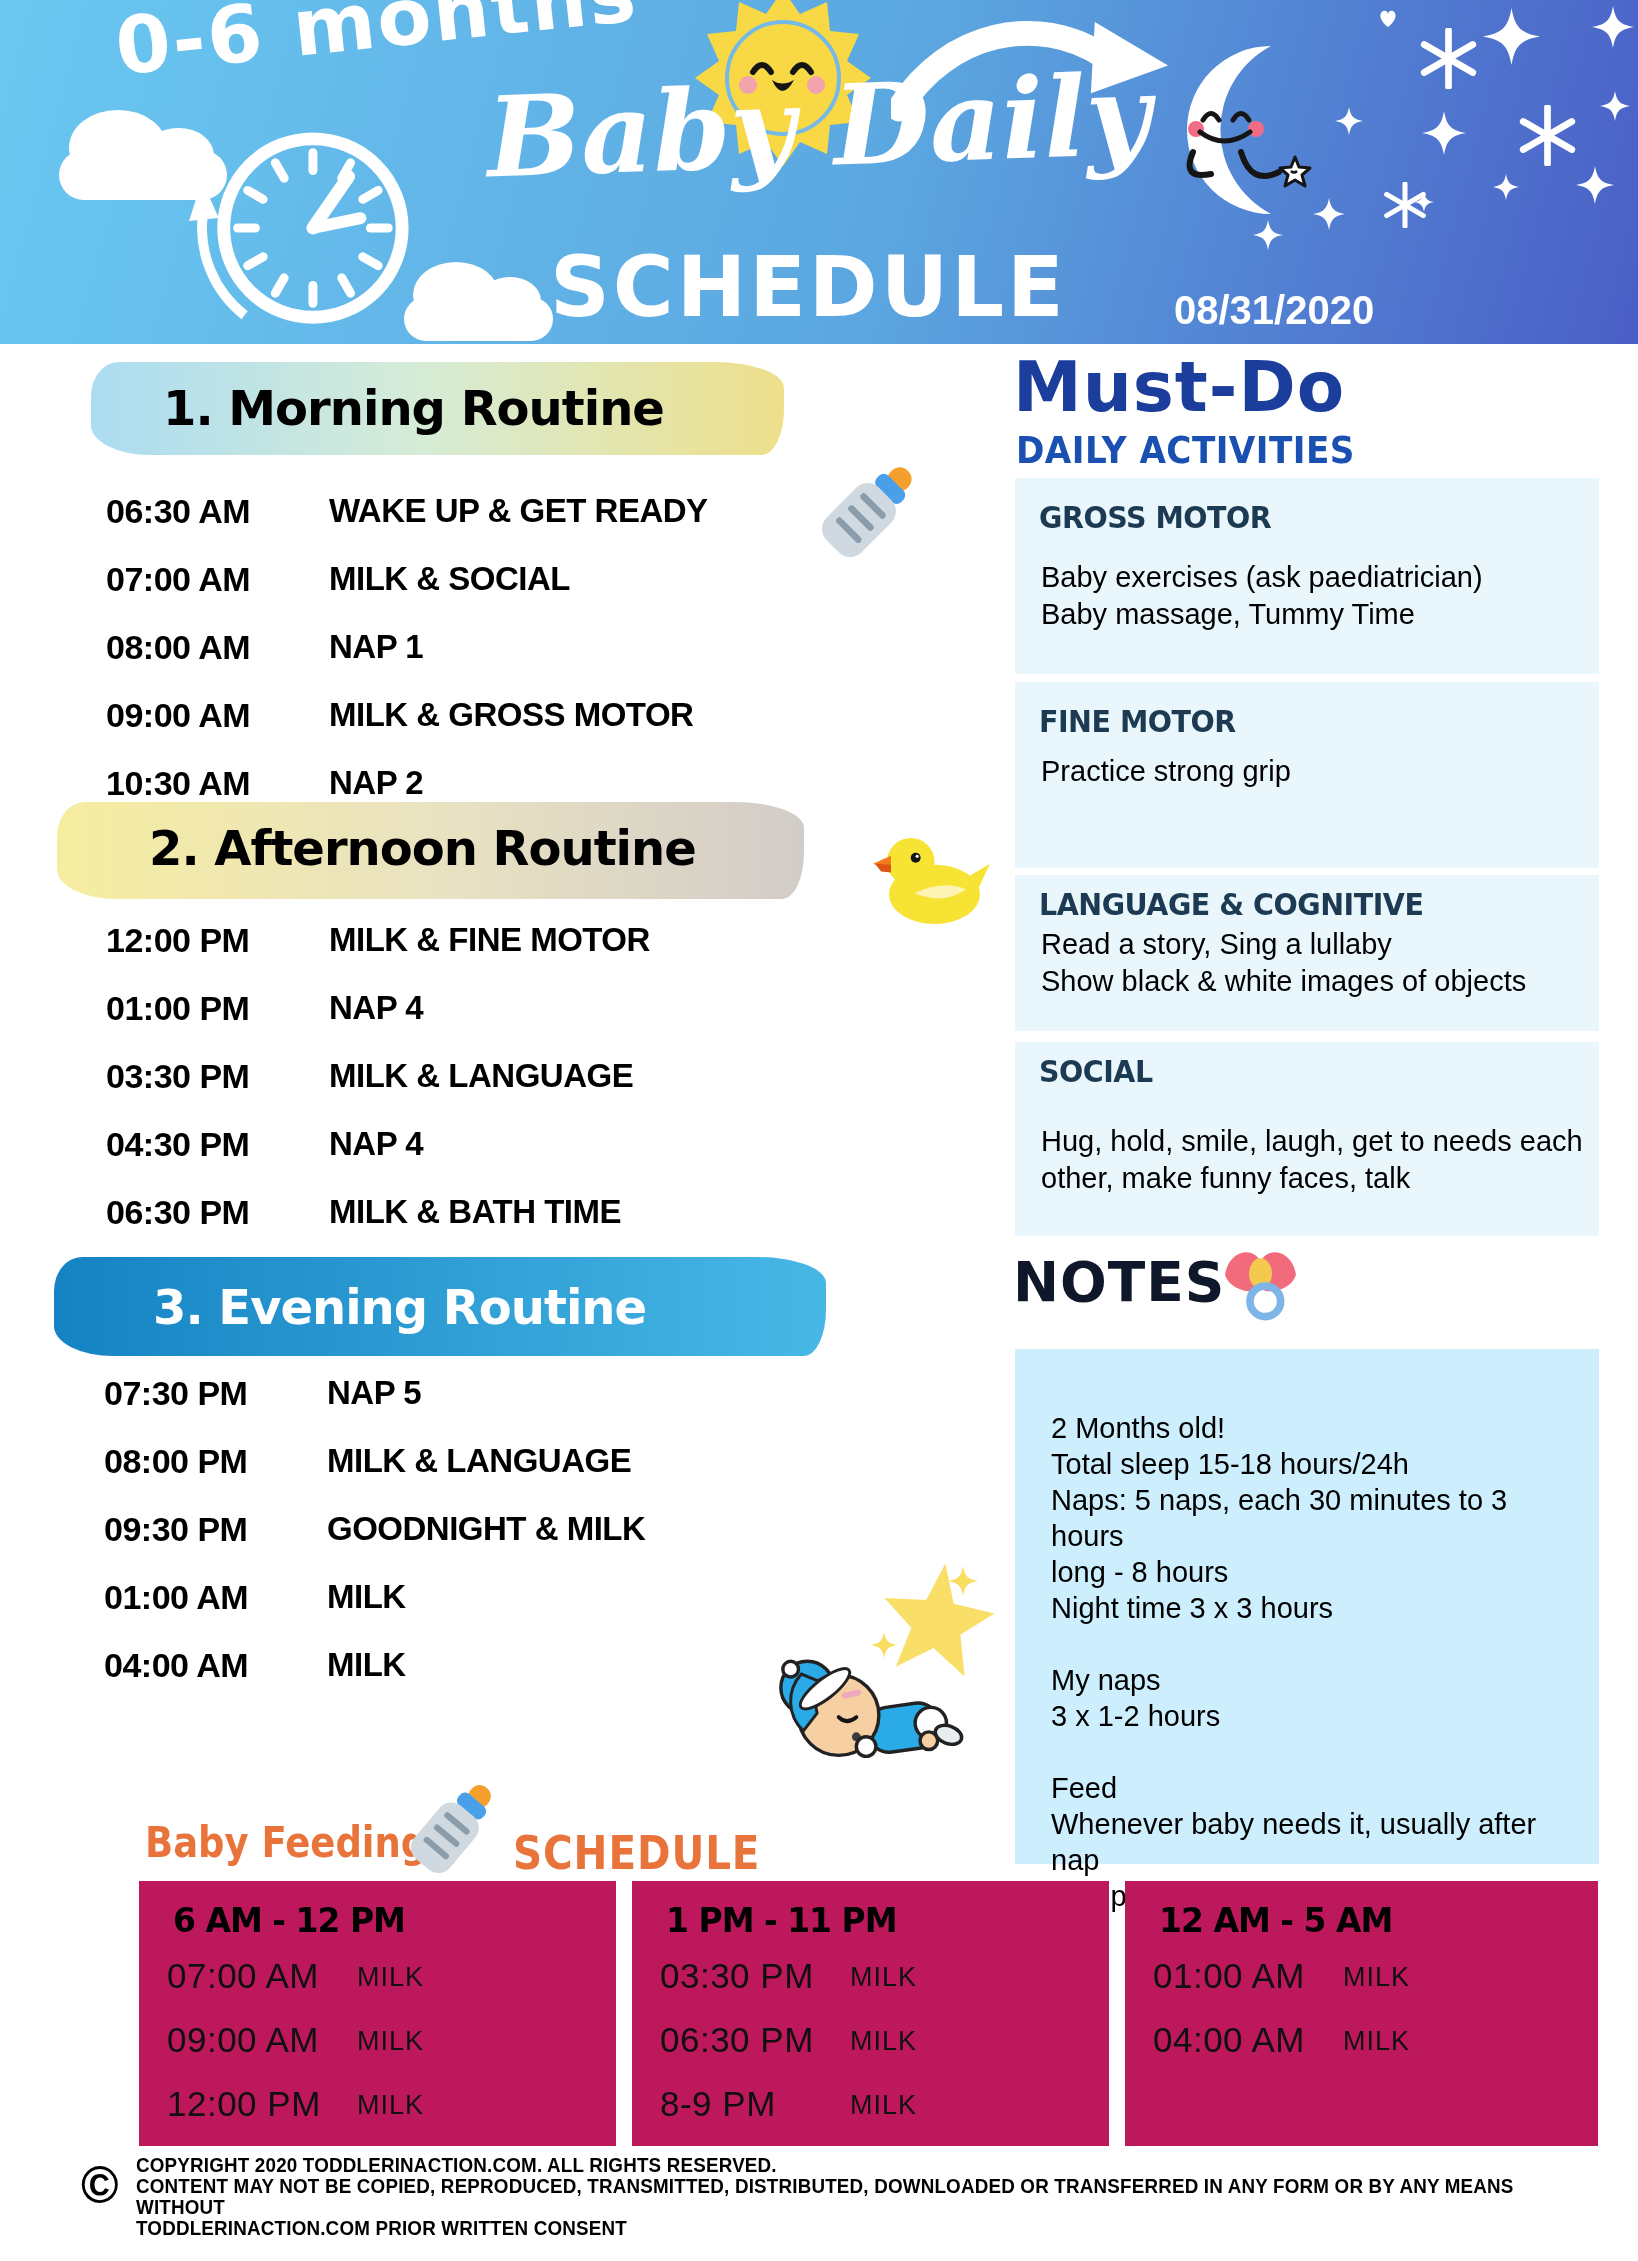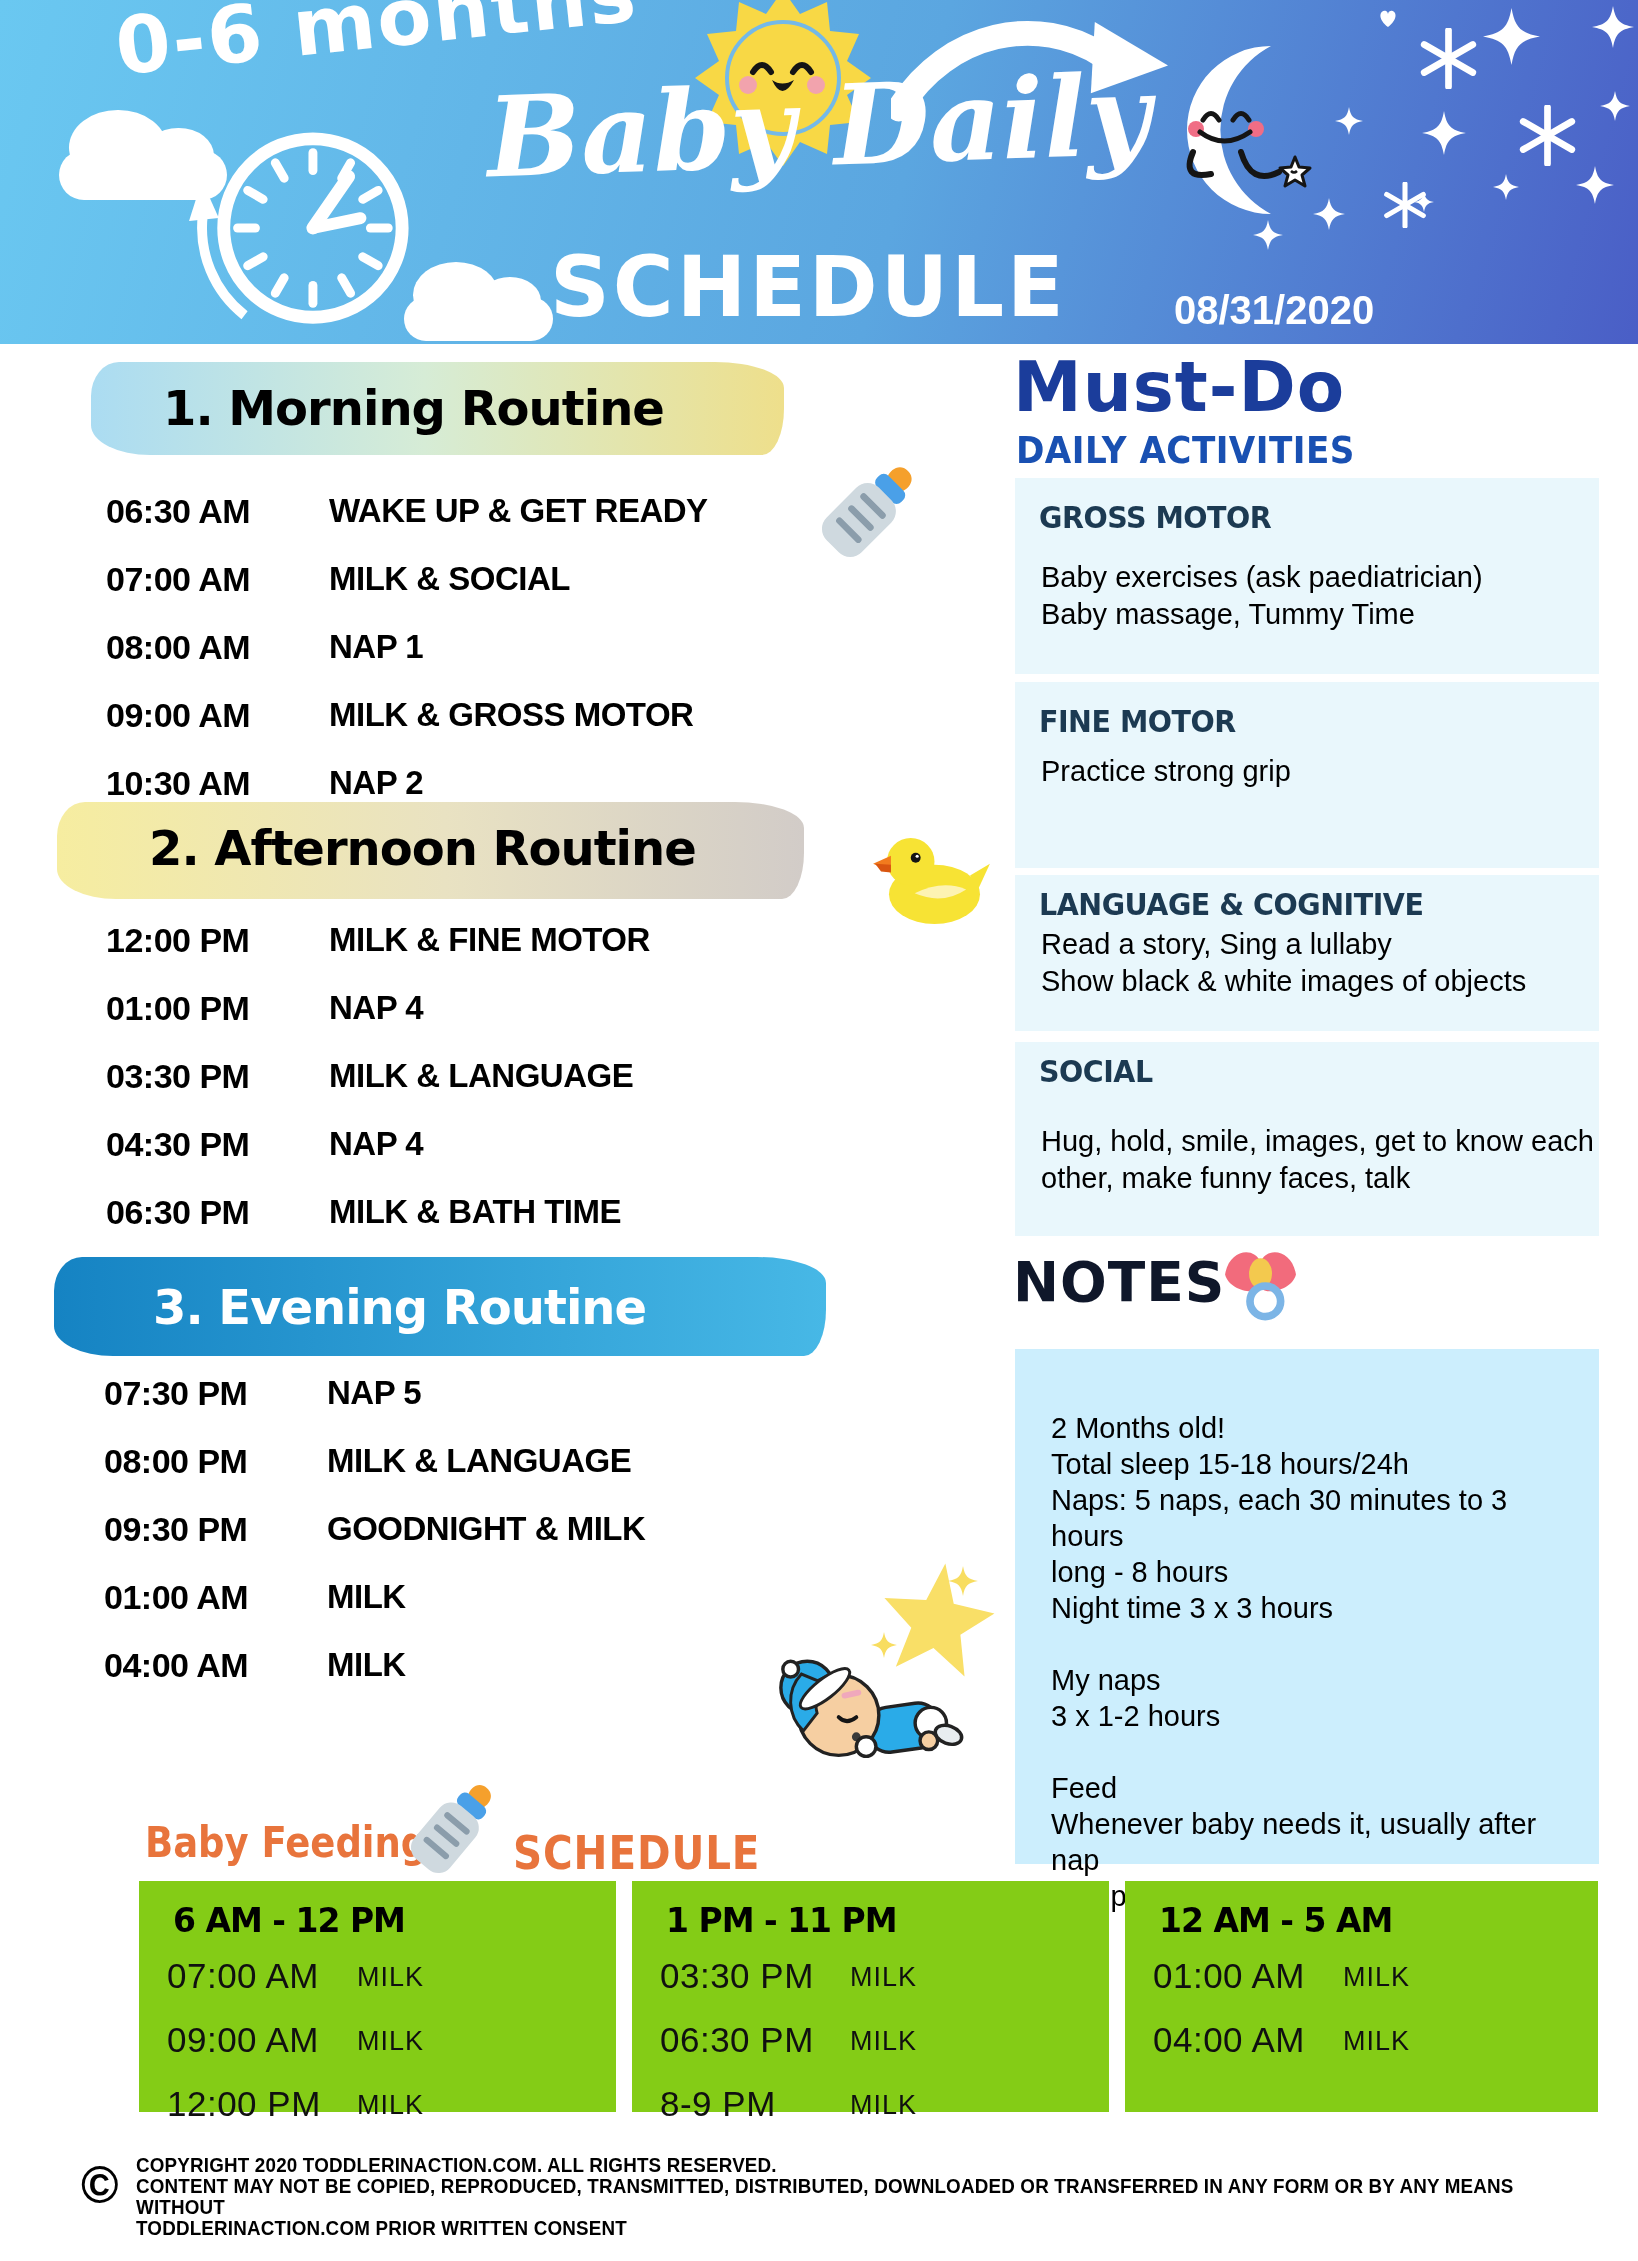--- a/index.html
+++ b/index.html
@@ -51,21 +51,21 @@
   .notes-title{position:absolute;left:1013px;top:1250px;color:#0f172a;font-family:"DejaVu Sans",sans-serif;
       font-weight:800;font-size:55px;letter-spacing:1px;}
   .notes-box{position:absolute;left:1015px;top:1325px;width:584px;height:515px;background:#cceefd;
       box-sizing:border-box;padding:61px 28px 0 36px;color:#000;font-size:29px;line-height:36px;white-space:pre-line;margin-top:24px;}
 
   
   .feed-title-left{position:absolute;left:145px;top:1818px;color:#e8743c;font-family:"DejaVu Sans",sans-serif;
       font-weight:800;font-size:42px;transform:scaleX(0.88);transform-origin:left top;}
   .feed-title-right{position:absolute;left:513px;top:1826px;color:#e8743c;font-family:"DejaVu Sans",sans-serif;
       font-weight:800;font-size:46px;transform:scaleX(0.88);transform-origin:left top;letter-spacing:1px;}
-  .feedbox{position:absolute;top:1881px;height:231px;background:#84cc16;box-sizing:border-box;}
+  .feedbox{position:absolute;top:1881px;height:265px;background:#be185d;box-sizing:border-box;}
   .feedbox .fr-title{margin:20px 0 0 34px;font-family:"DejaVu Sans",sans-serif;font-weight:800;
       font-size:33px;letter-spacing:-1px;color:#000;}
   .feed-rows{display:grid;grid-auto-rows:64px;margin:16px 0 0 28px;}
   .feed-row{display:grid;grid-template-columns:190px auto;align-items:start;}
   .ft{font-size:35px;color:#101010;letter-spacing:0.5px;white-space:nowrap;}
   .fi{font-size:27px;color:#101010;padding-top:6px;letter-spacing:1px;}
 
   
   .copyright-symbol{position:absolute;left:81px;top:2156px;font-size:51px;font-weight:bold;color:#000;}
   .footer-lines{position:absolute;left:136px;top:2155px;width:1544px;color:#000;font-weight:bold;
@@ -343,21 +343,21 @@
     <div class="bt">FINE MOTOR</div>
     <div class="bb" style="margin-top:14px;">Practice strong grip</div>
   </div>
   <div class="actbox" style="top:875px;height:156px;">
     <div class="bt" style="margin-top:12px;">LANGUAGE &amp; COGNITIVE</div>
     <div class="bb" style="margin-top:4px;">Read a story, Sing a lullaby
 Show black &amp; white images of objects</div>
   </div>
   <div class="actbox" style="top:1042px;height:194px;">
     <div class="bt" style="margin-top:12px;">SOCIAL</div>
-    <div class="bb" style="margin-top:34px;">Hug, hold, smile, images, get to know each
+    <div class="bb" style="margin-top:34px;">Hug, hold, smile, laugh, get to needs each
 other, make funny faces, talk</div>
   </div>
 
   <div class="notes-title">NOTES</div>
   <svg class="abs" style="left:1214px;top:1240px;width:94px;height:91px;" viewBox="0 0 95 95">
     <path d="M10 36 C14 10 40 6 47 23 C54 6 80 10 84 36 C80 52 54 58 47 50 C40 58 14 52 10 36 Z" fill="#f26b7c"></path>
     <ellipse cx="47" cy="35" rx="12" ry="16" fill="#f3c94e"></ellipse>
     <circle cx="52" cy="64" r="16" fill="none" stroke="#7cb5e6" stroke-width="8"></circle>
   </svg>
   <div class="notes-box">2 Months old!

